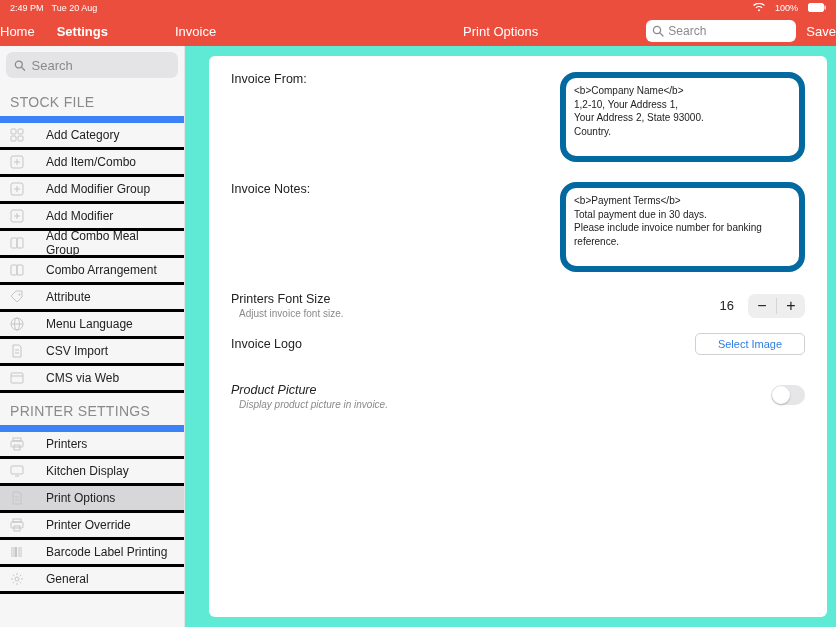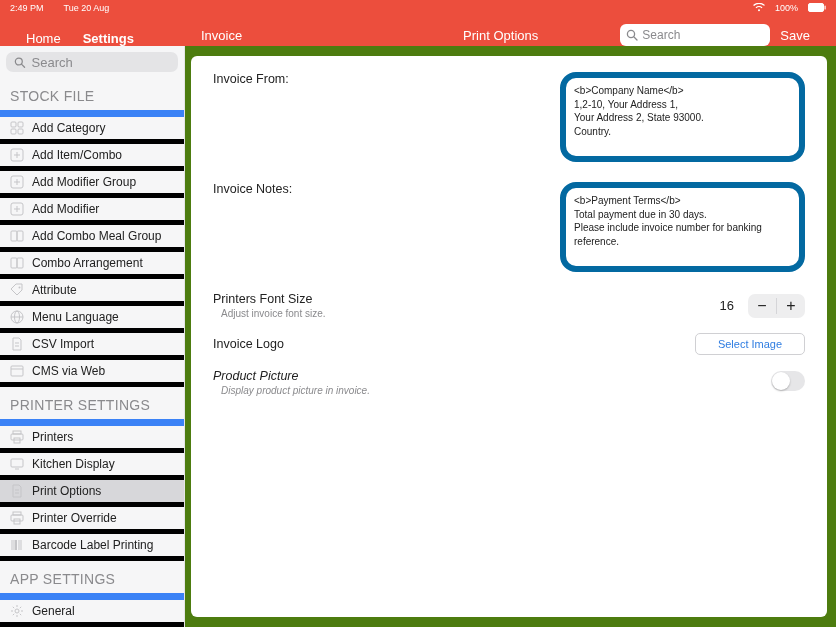--- a/index.html
+++ b/index.html
@@ -1,56 +1,56 @@
 <!DOCTYPE html>
 <html><head>
 <meta charset="utf-8">
 <style>
   * { box-sizing: border-box; margin: 0; padding: 0; }
   html, body { width: 836px; height: 627px; font-family: -apple-system, "Helvetica Neue", Arial, sans-serif; overflow: hidden; background: #fff; }
   .status-bar { height: 16px; background: #ec4e3d; display: flex; align-items: center; justify-content: space-between; padding: 0 10px; color: #fff; font-size: 9px; }
-  .status-left { display: flex; gap: 20px; align-items: flex-end; }
+  .status-left { display: flex; gap: 8px; align-items: flex-end; }
   .status-right { display: flex; gap: 10px; }
   .wifi-icon svg, .battery-icon svg { display: block; }
-  .nav-bar { height: 30px; background: #ec4e3d; display: flex; align-items: flex-end; color: #fff; font-size: 13px; padding: 0 26px; }
+  .nav-bar { height: 30px; background: #ec4e3d; display: flex; align-items: center; color: #fff; font-size: 13px; padding: 0 0; }
   .nav-left { width: 175px; display: flex; gap: 22px; }
   .nav-home { font-weight: 400; cursor: pointer; }
   .nav-settings { font-weight: 600; }
   .nav-right { flex: 1; display: flex; align-items: center; }
   .nav-invoice { width: 180px; }
   .nav-title { flex: 1; text-align: center; font-weight: 500; }
   .nav-search-wrap { width: 150px; background: #fff; border-radius: 6px; height: 22px; display: flex; align-items: center; padding: 0 6px; gap: 4px; }
   .nav-search-wrap svg { flex-shrink: 0; }
   .nav-search { border: none; outline: none; font-size: 12px; width: 100%; color: #333; background: transparent; }
   .nav-search::placeholder { color: #8a8a8d; }
   .nav-save { margin-left: 10px; cursor: pointer; }
   .body-wrap { display: flex; height: calc(627px - 46px); }
   .sidebar { width: 185px; background: #f6f6f7; border-right: 1px solid #e5e5e7; display: flex; flex-direction: column; overflow-y: auto; }
   .sidebar-search { margin: 6px; background: #e4e4e6; border-radius: 7px; height: 26px; display: flex; align-items: center; padding: 0 8px; gap: 6px; }
   .sidebar-search input { border: none; outline: none; background: transparent; font-size: 13px; color: #333; width: 100%; }
   .sidebar-search input::placeholder { color: #8a8a8d; }
   .section-header { font-size: 14px; color: #8a8a8d; letter-spacing: 0.3px; padding: 10px 10px 6px 10px; border-bottom: 7px solid #3b82f6; }
-  .sb-item { display: flex; align-items: center; gap: 8px; padding: 0 10px; height: 27px; font-size: 12px; color: #222; border-bottom: 5px solid #000000; cursor: pointer; }
+  .sb-item { display: flex; align-items: center; gap: 22px; padding: 0 10px; height: 27px; font-size: 12px; color: #222; border-bottom: 3px solid #000000; cursor: pointer; }
   .sb-item.selected { background: #d7d7da; }
   .sb-icon { width: 14px; height: 14px; display: flex; align-items: center; justify-content: center; color: #c5c5c8; flex-shrink: 0; }
-  .main { flex: 1; background: #4d7c0f; padding: 10px 9px 10px 6px; }
+  .main { flex: 1; background: #5eead4; padding: 10px 9px 10px 24px; }
   .panel { background: #fff; border-radius: 6px; height: 100%; padding: 16px 22px; overflow: hidden; }
   .row { display: flex; margin-bottom: 20px; }
   .row-label { width: 115px; font-size: 12.5px; color: #222; padding-top: 0; }
   .row-sub { font-size: 10px; color: #8a8a8d; margin-top: 2px; margin-left: 8px; }
   .row-content { flex: 1; display: flex; justify-content: flex-end; }
   .textarea { width: 245px; height: 90px; border: 6px solid #0369a1; border-radius: 16px; padding: 6px 8px; font-size: 10px; color: #222; font-family: inherit; resize: none; line-height: 1.35; }
   .font-size-row { display: flex; align-items: center; margin-bottom: 14px; }
   .font-size-label-wrap { flex: 1; }
   .font-size-label { font-size: 12.5px; color: #222; }
   .font-size-value { font-size: 13px; color: #222; margin-right: 14px; }
   .stepper { display: flex; background: #eeeeef; border-radius: 7px; overflow: hidden; height: 24px; }
   .stepper button { width: 28px; border: none; background: transparent; font-size: 16px; color: #222; cursor: pointer; display: flex; align-items: center; justify-content: center; }
   .stepper-divider { width: 1px; background: #d5d5d8; margin: 4px 0; }
-  .logo-row { display: flex; align-items: center; margin-bottom: 14px; }
+  .logo-row { display: flex; align-items: center; margin-bottom: 28px; }
   .logo-label { flex: 1; font-size: 12.5px; color: #222; }
   .select-image-btn { border: 1px solid #d0d0d3; background: #fff; color: #2f7de1; font-size: 11px; padding: 4px 0; border-radius: 5px; cursor: pointer; width: 110px; text-align: center; }
   .product-row { display: flex; align-items: flex-start; font-style: italic; }
   .product-label-wrap { flex: 1; }
   .product-label { font-size: 12.5px; color: #222; }
   .toggle { width: 34px; height: 20px; background: #e6e6e8; border-radius: 10px; position: relative; cursor: pointer; margin-top: 2px; }
   .toggle-knob { width: 18px; height: 18px; background: #fff; border-radius: 50%; position: absolute; top: 1px; left: 1px; box-shadow: 0 1px 2px rgba(0,0,0,0.25); }
 </style>
 </head>
 <body>
@@ -249,21 +249,20 @@
             <svg width="14" height="14" viewBox="0 0 14 14">
               <line x1="2" y1="2" x2="2" y2="12" stroke="currentColor"></line>
               <line x1="4" y1="2" x2="4" y2="12" stroke="currentColor"></line>
               <line x1="6" y1="2" x2="6" y2="12" stroke="currentColor" stroke-width="2"></line>
               <line x1="9" y1="2" x2="9" y2="12" stroke="currentColor"></line>
               <line x1="11" y1="2" x2="11" y2="12" stroke="currentColor"></line>
             </svg>
           </span>
           <span>Barcode Label Printing</span>
         </div>
-        <div class="section-header">APP SETTINGS</div>
         <div class="sb-item">
           <span class="sb-icon">
             <svg width="14" height="14" viewBox="0 0 14 14">
               <circle cx="7" cy="7" r="2" fill="none" stroke="currentColor"></circle>
               <path d="M7 1v2M7 11v2M1 7h2M11 7h2M2.8 2.8l1.4 1.4M9.8 9.8l1.4 1.4M2.8 11.2l1.4-1.4M9.8 4.2l1.4-1.4" stroke="currentColor"></path>
             </svg>
           </span>
           <span>General</span>
         </div>
       </div>

